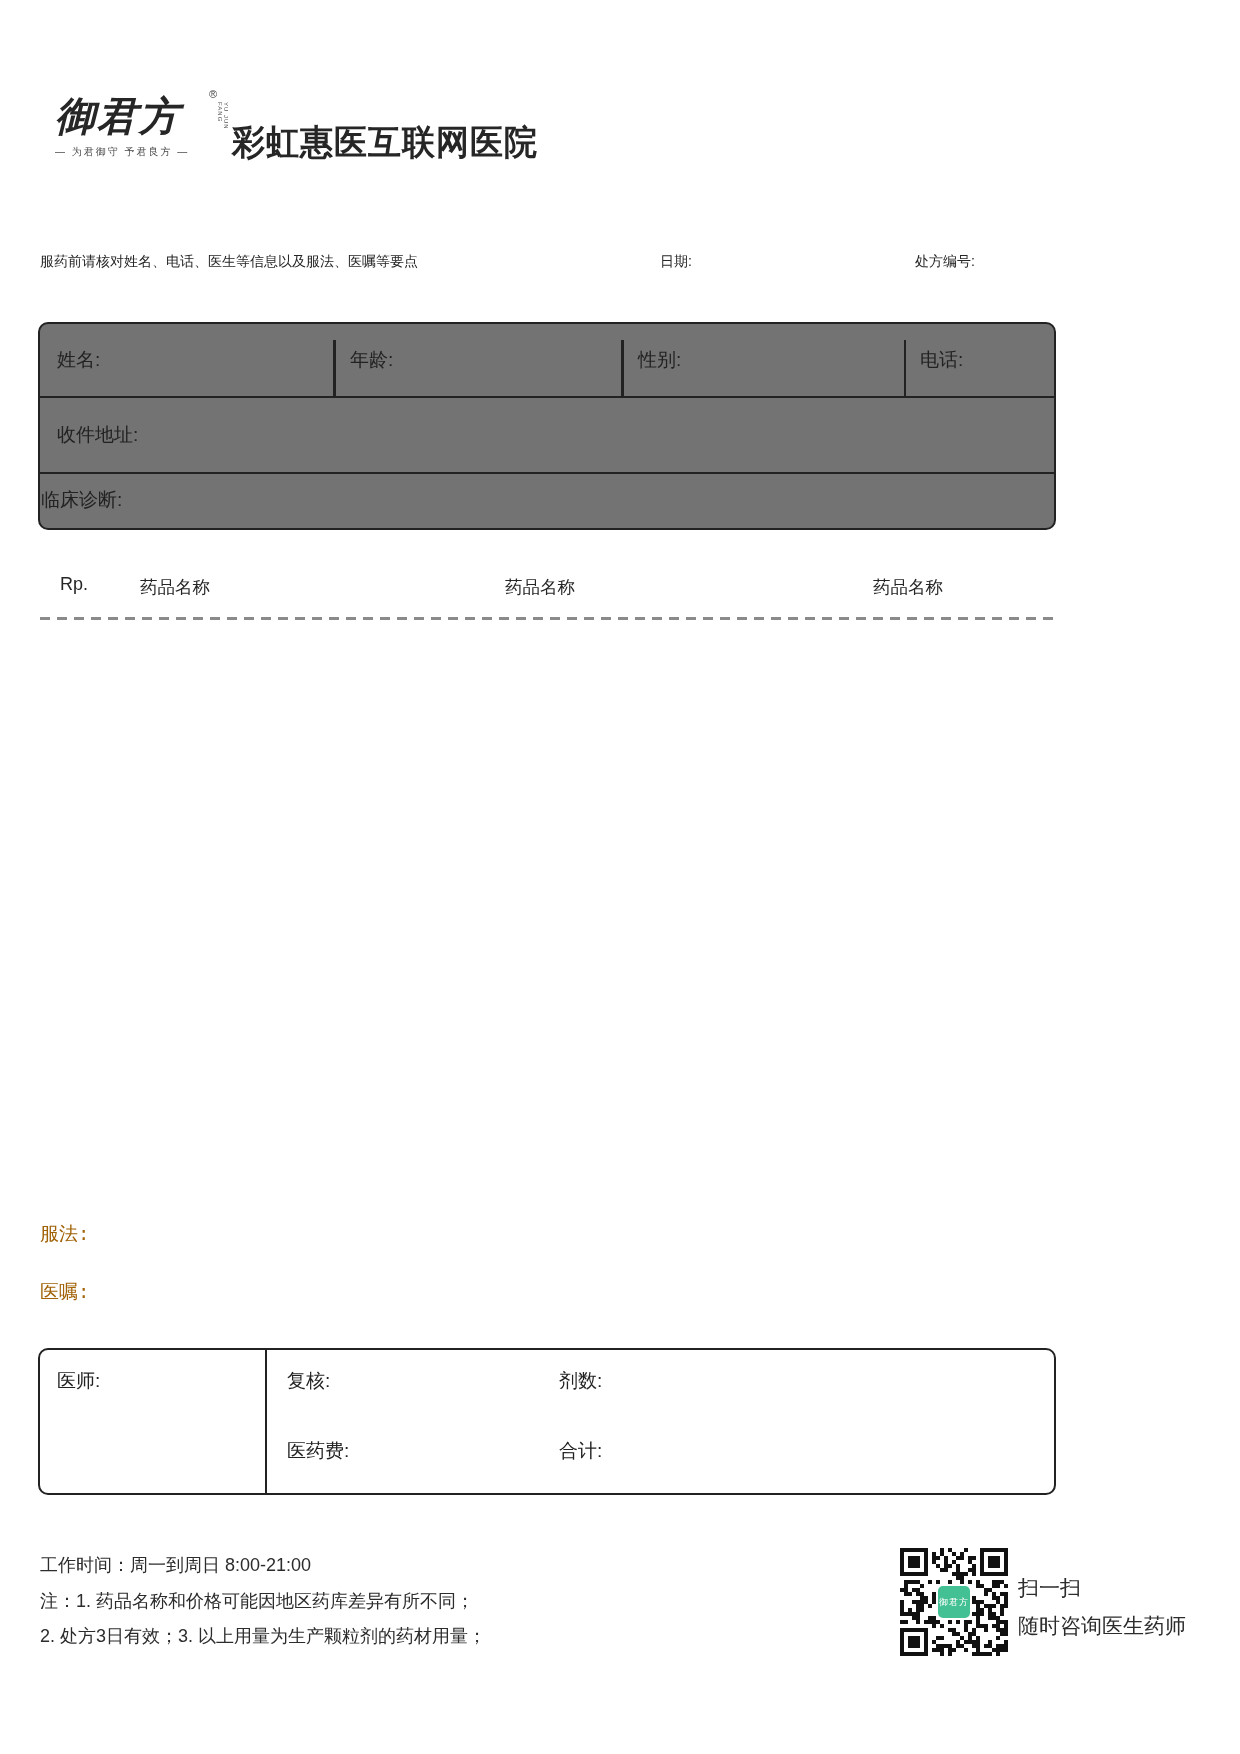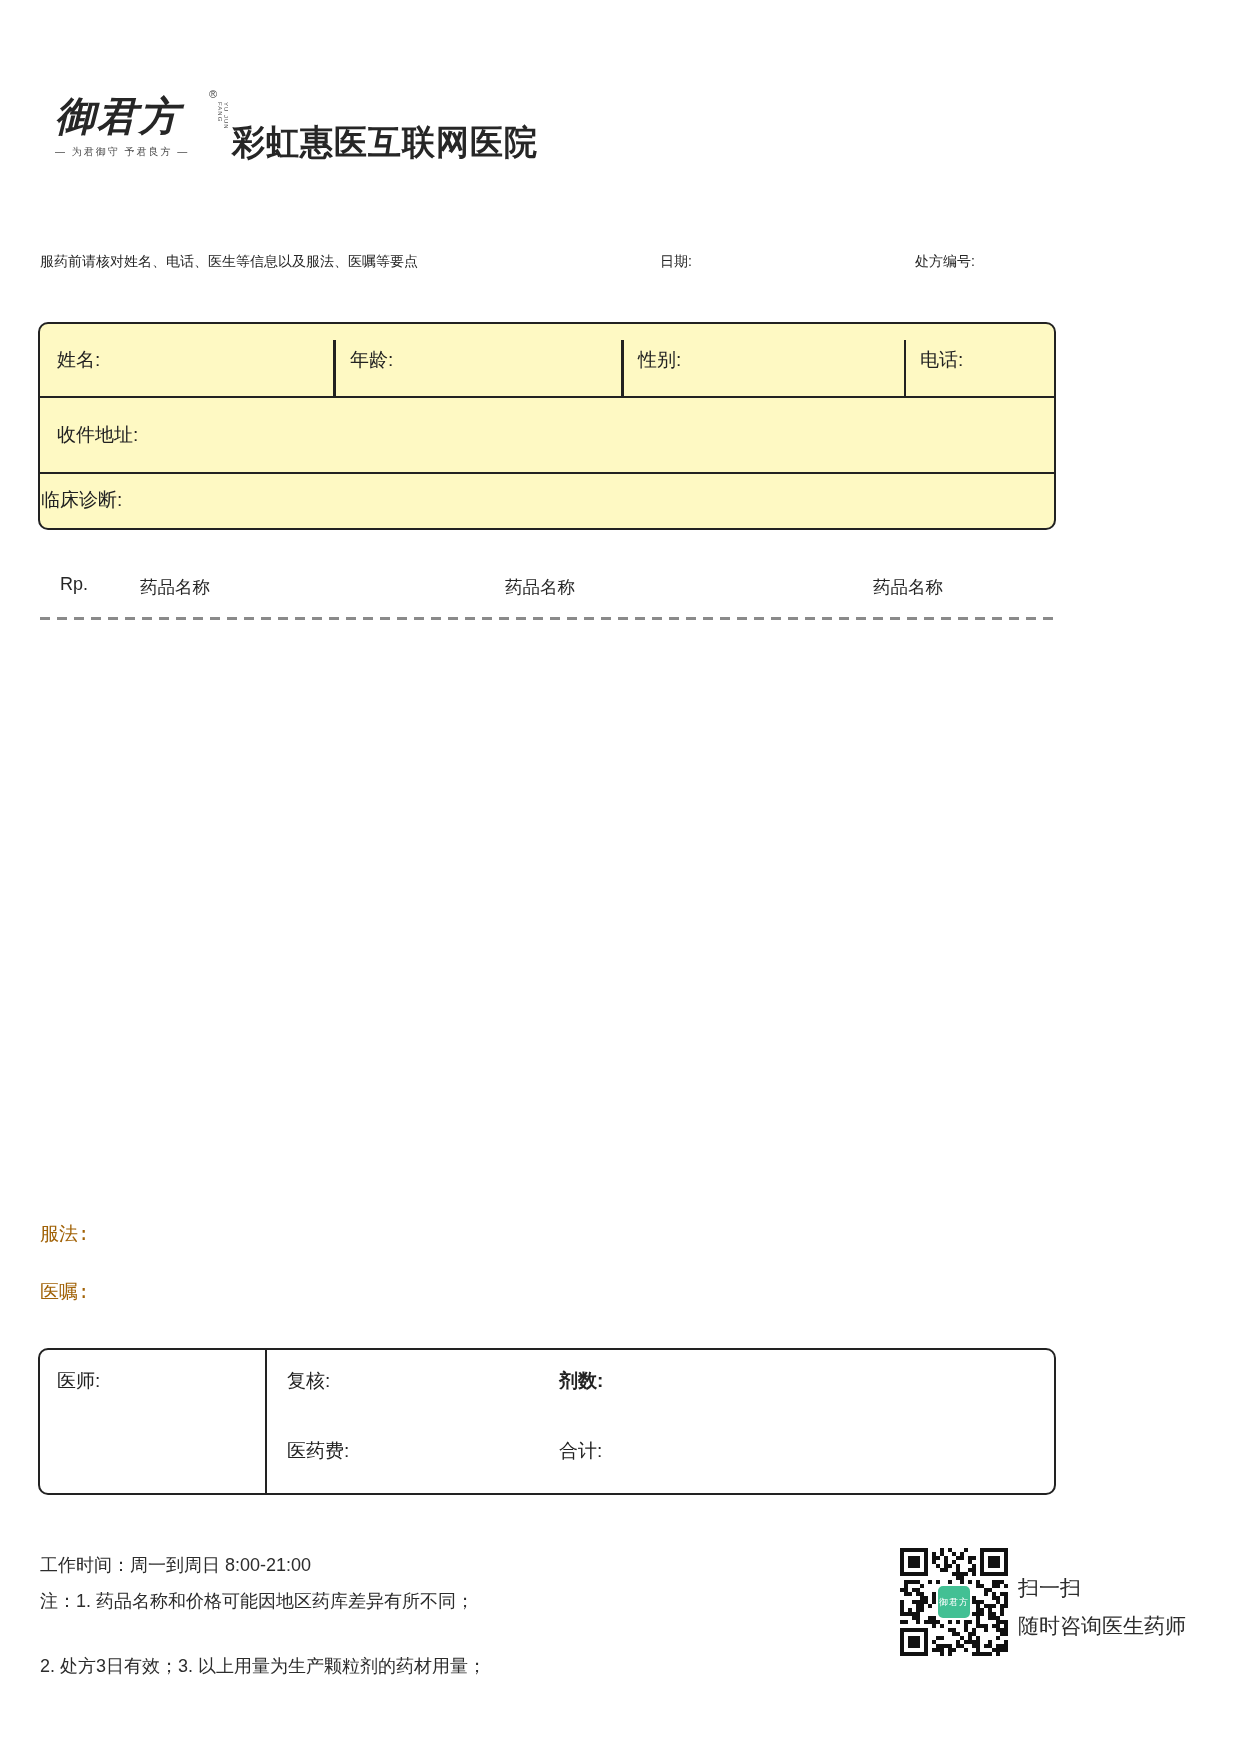--- a/index.html
+++ b/index.html
@@ -29,21 +29,21 @@
     transform:scaleY(1.05);
   }
   
   .notice { position:absolute; top:253px; font-size:14px; color:#262626; white-space:nowrap; }
   .notice.n1 { left:40px; }
   .notice.n2 { left:660px; }
   .notice.n3 { left:915px; }
   
   .patient-box {
     position:absolute; left:38px; top:322px; width:1018px; height:208px;
-    border:2.5px solid #222; border-radius:10px; background:#fef9c3;text-align:center;
+    border:2.5px solid #222; border-radius:10px; background:#737373;text-align:center;
   }
   .pb-row1 { position:relative; display:flex; height:72px; }
   .pb-cell { position:relative; display:flex; align-items:center; padding-left:17px; }
   .pb-cell.c1 { width:28.9%; }
   .pb-cell.c2 { width:27.9%; }
   .pb-cell.c3 { width:28.4%; }
   .pb-cell.c4 { width:14.8%; padding-left:16px; }
   .pb-cell + .pb-cell::before {
     content:""; position:absolute; left:0; top:16px; bottom:0;
     width:2.5px; background:#222;
@@ -68,28 +68,28 @@
   .usage-label.u2 { top:1279px; }
   
   .sig-box {
     position:absolute; left:38px; top:1348px; width:1018px; height:147px;
     border:2.5px solid #222; border-radius:10px; display:flex; background:#fff;
   }
   .sig-left { width:227px; border-right:2.5px solid #222; padding:18px 0 0 17px; }
   .sig-right { position:relative; flex:1; }
   .sig-field { position:absolute; font-size:19px; color:#222; white-space:nowrap; }
   .sig-field.f-review { left:20px; top:18px; }
-  .sig-field.f-dose { left:292px; top:18px;font-weight:bold; }
+  .sig-field.f-dose { left:292px; top:18px; }
   .sig-field.f-fee { left:20px; top:88px; }
   .sig-field.f-total { left:292px; top:88px; }
   
   .foot-line { position:absolute; left:40px; font-size:18px; color:#2c2c2c; white-space:nowrap; }
   .foot-line.l1 { top:1553px; }
   .foot-line.l2 { top:1589px; }
-  .foot-line.l3 { top:1624px;margin-top:30px; }
+  .foot-line.l3 { top:1624px; }
   .qr-wrap { position:absolute; left:900px; top:1548px; width:108px; height:108px; }
   .qr-wrap svg { display:block; }
   .qr-center {
     position:absolute; left:50%; top:50%; width:36px; height:36px;
     transform:translate(-50%,-50%); border-radius:7px; border:2px solid #fff;
     display:flex; align-items:center; justify-content:center;
     color:#fff; font-size:9px; letter-spacing:1px; white-space:nowrap;
   }
   .qr-text { position:absolute; font-size:21px; color:#2c2c2c; white-space:nowrap; }
   .qr-text.t1 { left:1018px; top:1574px; }

